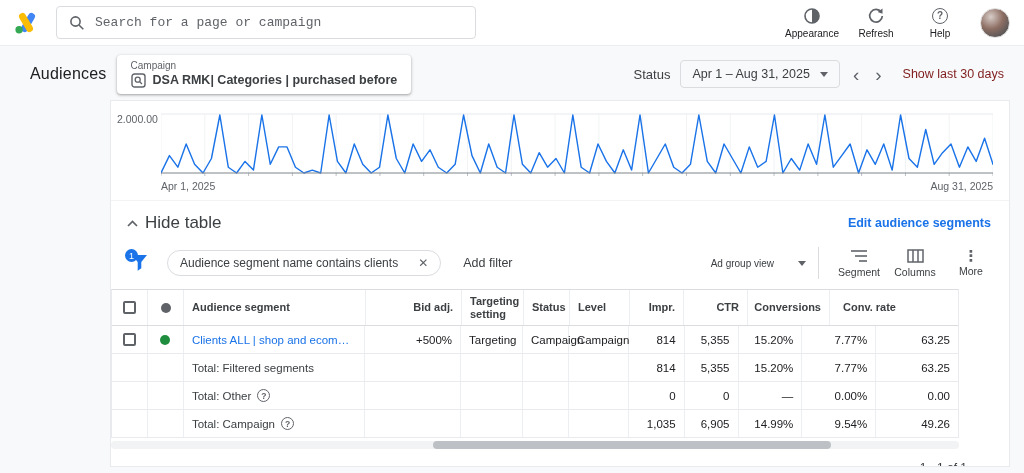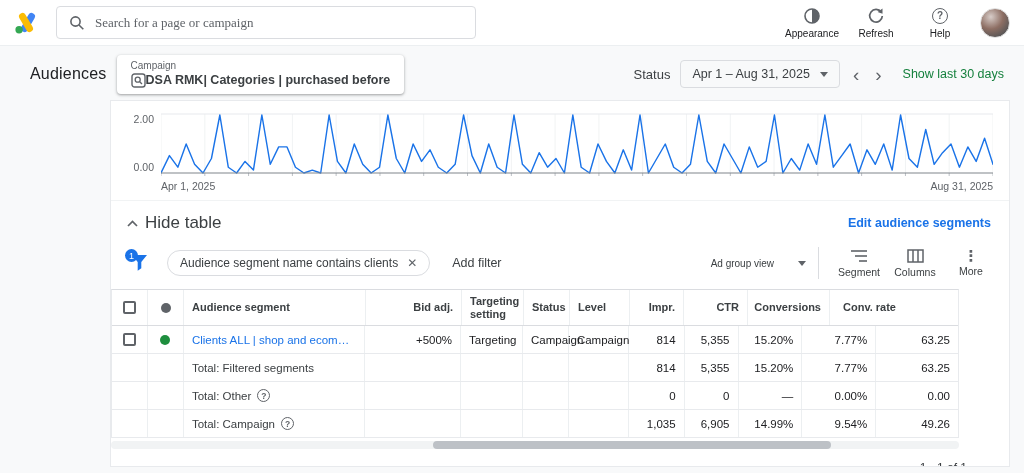--- a/index.html
+++ b/index.html
@@ -3,62 +3,62 @@
 <meta charset="utf-8">
 <style>
   *{margin:0;padding:0;box-sizing:border-box}
   html,body{width:1024px;height:473px}
   body{background:#f8f9fa;font-family:"Liberation Sans","DejaVu Sans",sans-serif;color:#202124;overflow:hidden;font-size:13px}
 
   
   .topbar{display:flex;align-items:center;height:46px;background:#fff;border-bottom:1px solid #eceff1;padding:0 14px}
   .logo{width:26px;height:24px;flex:none}
   .searchbox{display:flex;align-items:center;gap:10px;width:420px;height:33px;border:1px solid #dadce0;border-radius:4px;background:#fff;padding:0 12px;margin-left:16px}
-  .searchbox input{border:none;outline:none;font-size:13px;flex:1;color:#202124;font-family:Liberation Serif, serif;background:transparent}
+  .searchbox input{border:none;outline:none;font-size:13px;flex:1;color:#202124;font-family:Liberation Mono, monospace;background:transparent}
   .searchbox input::placeholder{color:#5f6368}
   .topbar-spacer{flex:1}
   .tb-action{display:flex;flex-direction:column;align-items:center;gap:3px;width:64px;cursor:pointer}
   .tb-action .ic{height:19px;display:flex;align-items:center;justify-content:center;color:#5f6368}
   .tb-action .lbl{font-size:10px;color:#202124;white-space:nowrap}
   .help-circ{width:16px;height:16px;border:1.5px solid #5f6368;border-radius:50%;font-size:10px;font-weight:bold;color:#5f6368;display:flex;align-items:center;justify-content:center}
   .avatar{width:30px;height:30px;border-radius:50%;background:radial-gradient(circle at 35% 28%,#d7ccc8 0%,#8d6e63 45%,#37474f 100%);margin-left:8px;border:1px solid #e0e0e0;cursor:pointer;flex:none}
 
   
   .subheader{display:flex;align-items:center;padding:8px 20px 6px 30px;height:54px}
   .page-title{font-size:16px;font-weight:400;color:#202124;letter-spacing:.2px}
   .camp-picker{background:#fff;border-radius:4px;box-shadow:0 1px 2px rgba(60,64,67,.3),0 1px 3px 1px rgba(60,64,67,.15);padding:5px 14px 6px;margin-left:10px;cursor:pointer}
   .camp-type{font-size:10px;color:#5f6368}
-  .camp-name{display:flex;align-items:center;font-size:12.5px;font-weight:bold;color:#3c4043;margin-top:2px;white-space:nowrap}
+  .camp-name{display:flex;align-items:center;gap:7px;font-size:12.5px;font-weight:bold;color:#3c4043;margin-top:2px;white-space:nowrap}
   .date-controls{margin-left:auto;display:flex;align-items:center;gap:10px}
   .custom-lbl{font-size:13px;color:#3c4043}
   .date-box{display:flex;align-items:center;gap:10px;border:1px solid #dadce0;border-radius:4px;padding:6px 11px;font-size:12.5px;color:#3c4043;cursor:pointer;background:transparent;white-space:nowrap}
   .caret{width:0;height:0;border-left:4px solid transparent;border-right:4px solid transparent;border-top:5px solid #5f6368}
   .nav-chev{font-size:19px;color:#5f6368;padding:0 3px;cursor:pointer;line-height:1}
-  .quick-link{font-size:12.5px;color:#15803d;cursor:pointer;margin-left:8px;white-space:nowrap}
+  .quick-link{font-size:12.5px;color:#7f1d1d;cursor:pointer;margin-left:8px;white-space:nowrap}
 
   
   .card{position:relative;margin:0 14px 0 110px;background:#fff;border:1px solid #e8eaed;height:367px;overflow:hidden}
 
   
   .chart-sec{display:flex;padding:10px 16px 0 6px;border-bottom:1px solid #f1f3f4}
-  .y-labels{width:44px;display:flex;flex-direction:column;justify-content:space-between;height:60px;padding:0 7px 0 0;text-align:right;font-size:10.5px;color:#5f6368;flex:none;margin-top:2px}
+  .y-labels{width:44px;display:flex;flex-direction:row;justify-content:space-between;height:60px;padding:0 7px 0 0;text-align:right;font-size:10.5px;color:#5f6368;flex:none;margin-top:2px}
   .plot{flex:1;min-width:0}
   .plot svg{display:block;width:100%;height:66px}
   .x-labels{display:flex;justify-content:space-between;font-size:10.5px;color:#5f6368;padding:3px 0 8px}
 
   
   .hide-row{display:flex;align-items:center;padding:12px 18px 10px 16px}
   .hide-btn{display:flex;align-items:center;gap:7px;font-size:17px;color:#3c4043;cursor:pointer}
   .edit-link{margin-left:auto;color:#1a73e8;font-size:12.5px;font-weight:bold;cursor:pointer}
 
   
   .filter-row{display:flex;align-items:center;padding:4px 10px 10px 18px}
   .funnel{position:relative;width:24px;height:22px;cursor:pointer;flex:none;margin-right:14px}
   .funnel .badge{position:absolute;top:-3px;left:-4px;width:13px;height:13px;border-radius:50%;background:#1a73e8;color:#fff;font-size:9px;display:flex;align-items:center;justify-content:center}
-  .chip{display:flex;align-items:center;gap:9px;border:1px solid #dadce0;border-radius:16px;padding:5px 12px;font-size:12px;color:#3c4043;cursor:pointer;white-space:nowrap}
+  .chip{display:flex;align-items:center;gap:20px;border:1px solid #dadce0;border-radius:16px;padding:5px 12px;font-size:12px;color:#3c4043;cursor:pointer;white-space:nowrap}
   .chip .x{color:#5f6368;font-size:12px;cursor:pointer}
   .add-filter{font-size:12.5px;color:#3c4043;margin-left:22px;cursor:pointer}
   .view-sel{margin-left:auto;display:flex;align-items:center;gap:24px;font-size:10px;color:#3c4043;cursor:pointer;white-space:nowrap}
   .vdiv{width:1px;height:32px;background:#dadce0;margin:0 12px}
   .tool{display:flex;flex-direction:column;align-items:center;gap:3px;width:56px;cursor:pointer;color:#3c4043}
   .tool .lbl{font-size:10.5px}
   .more-dots{font-size:15px;color:#5f6368;line-height:13px;font-weight:bold}
 
   
   .tbl{width:848px;border-top:1px solid #dadce0;border-left:1px solid #e8eaed;border-right:1px solid #e8eaed;font-size:11.5px}

